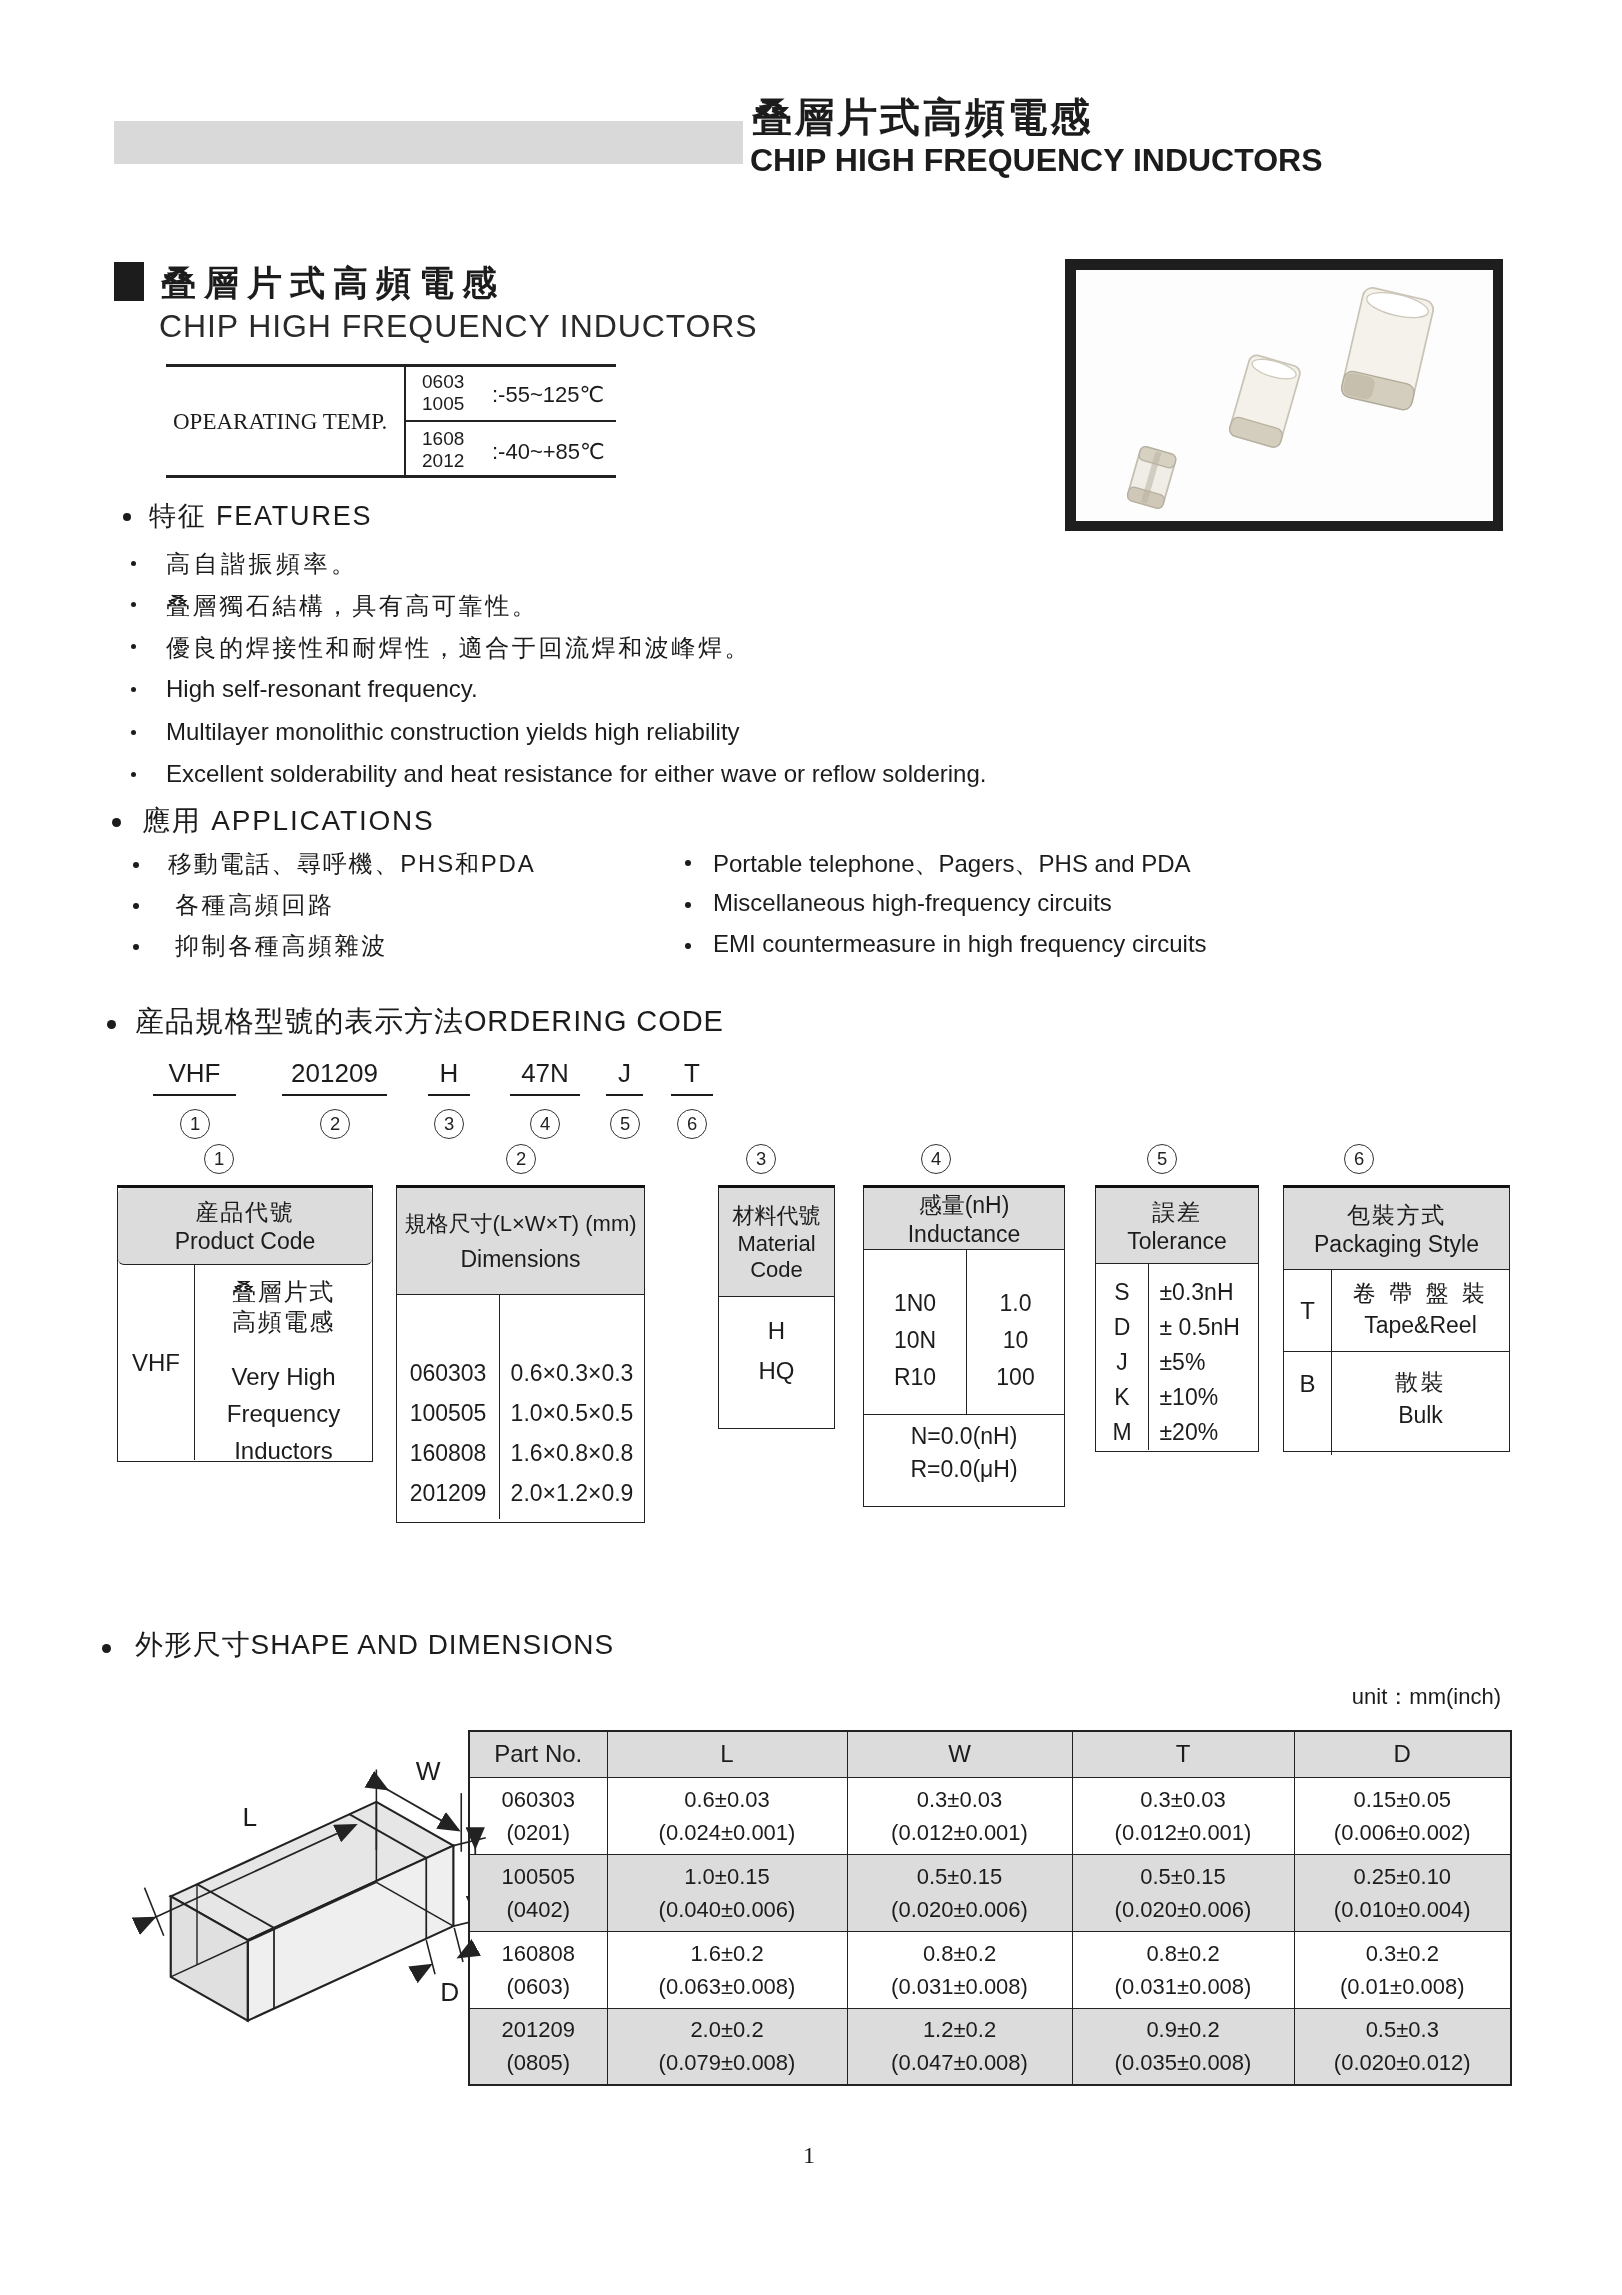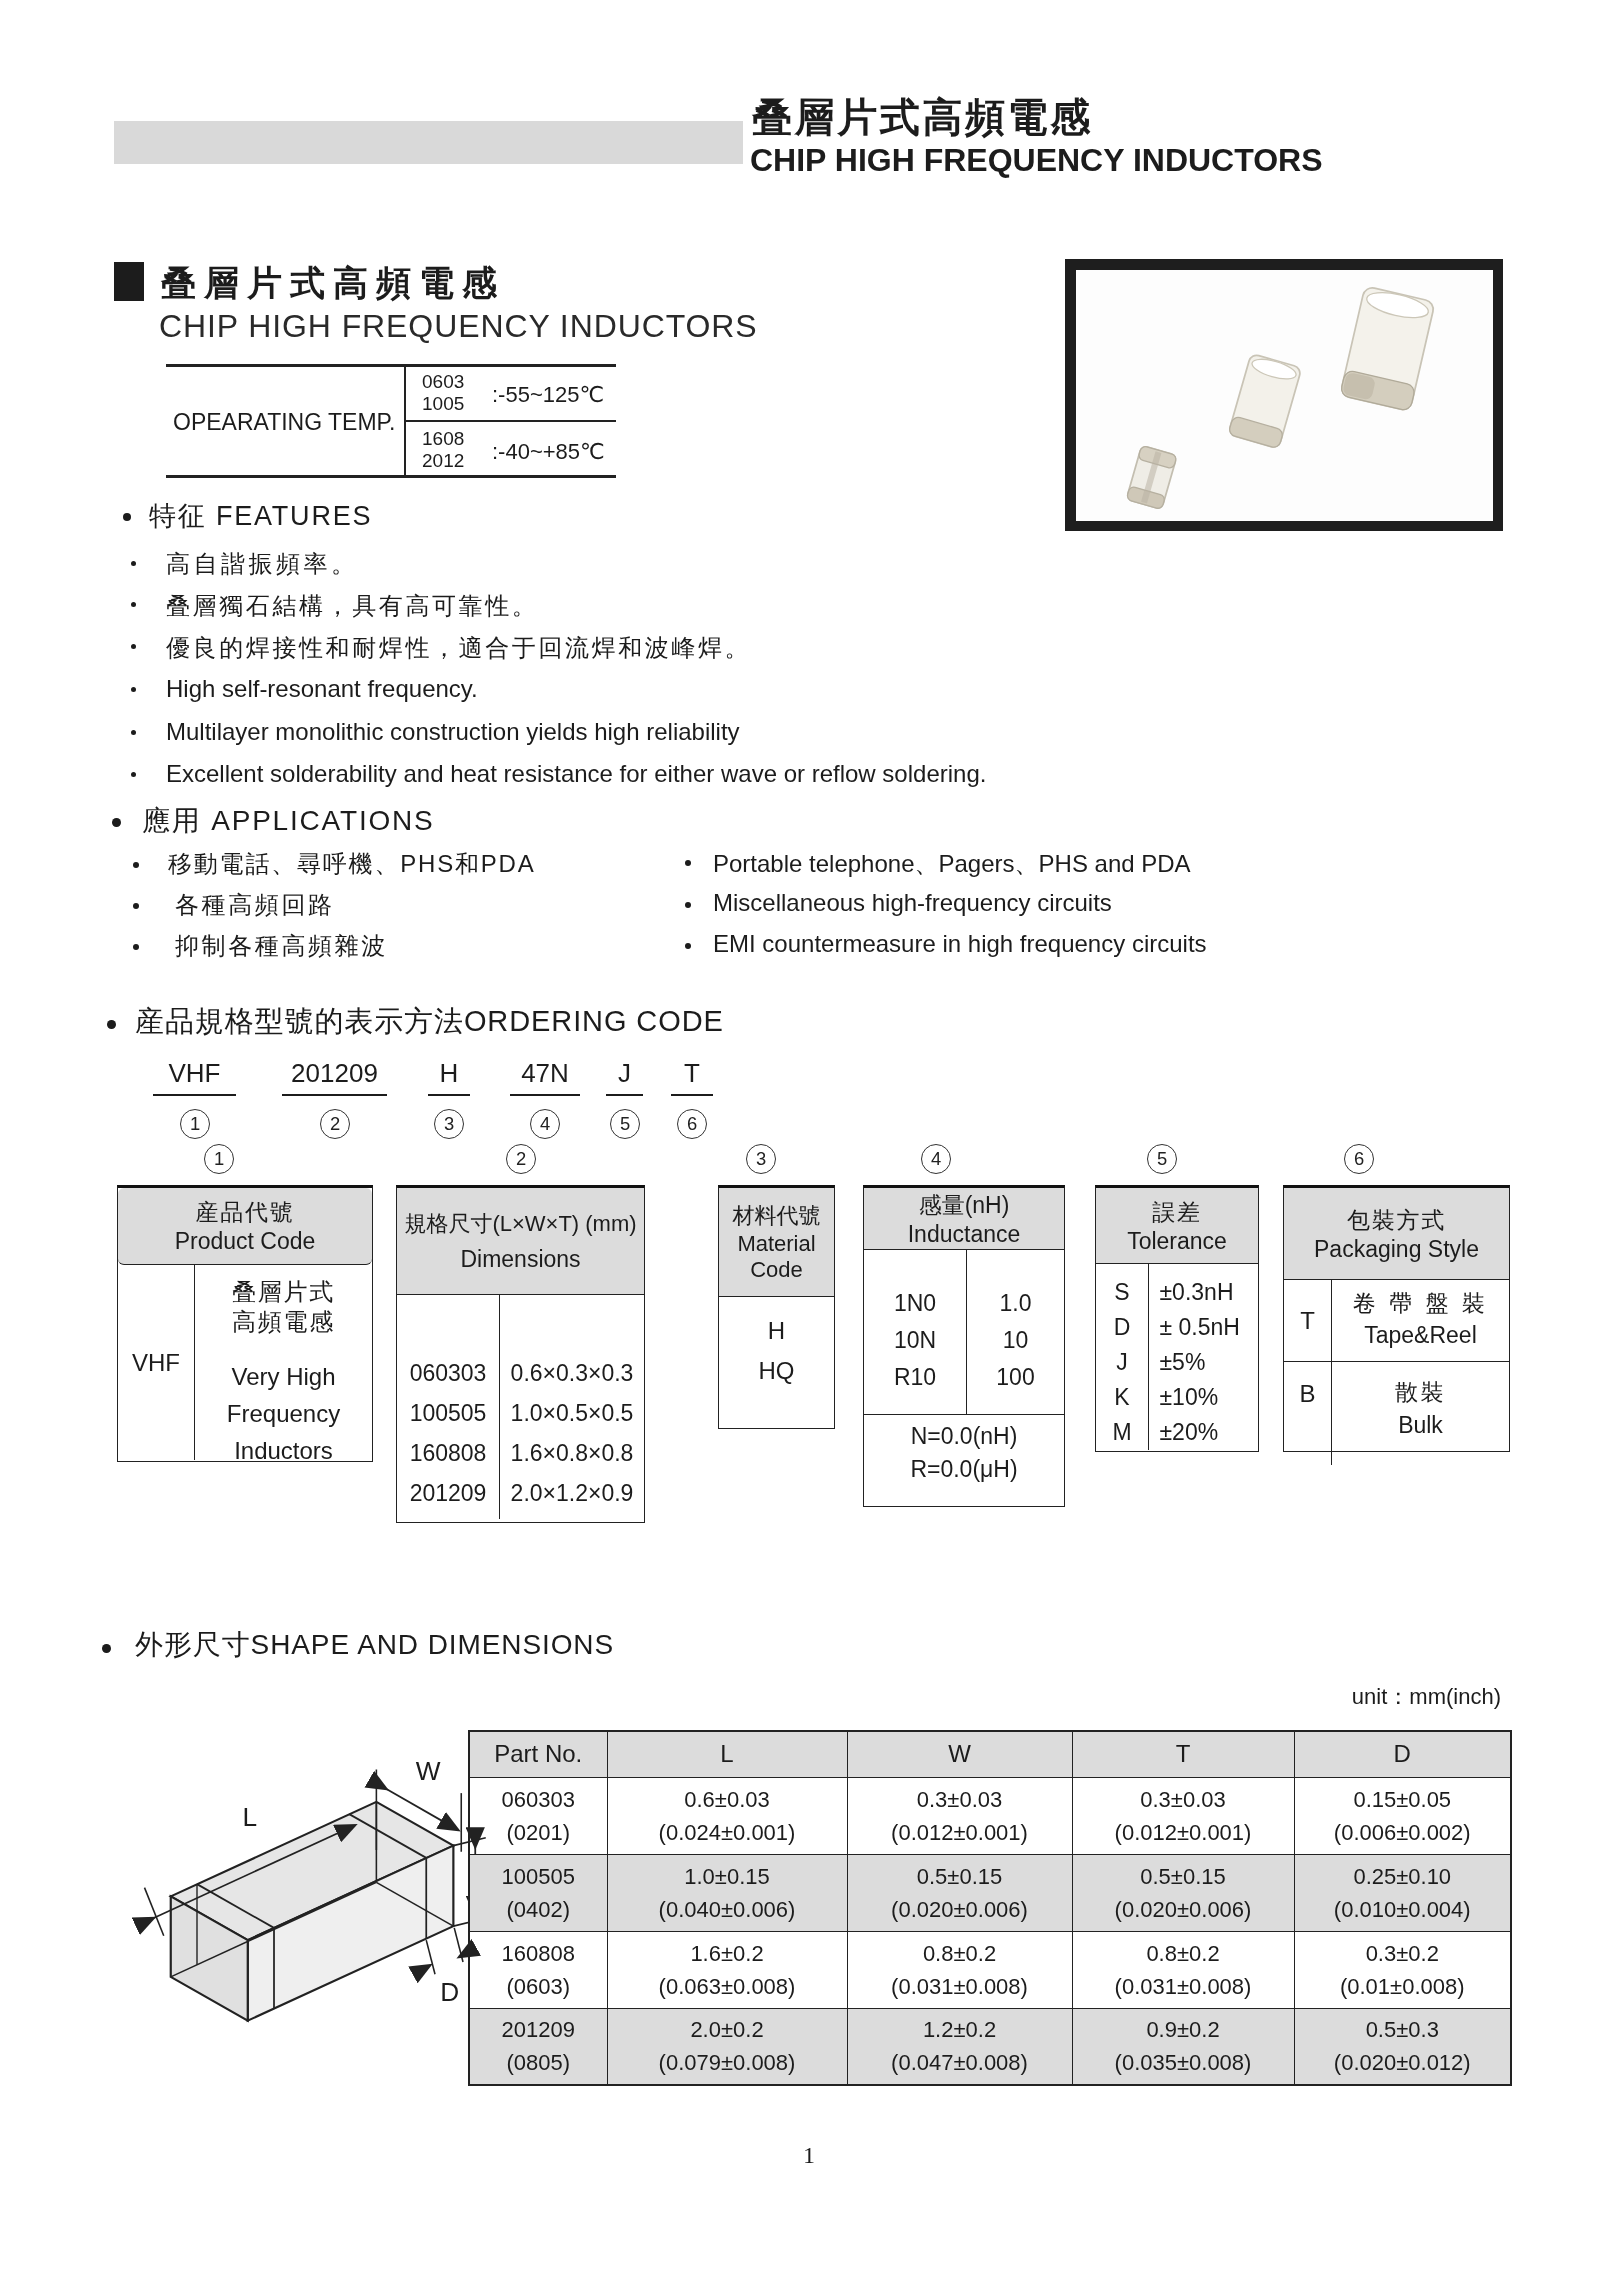--- a/index.html
+++ b/index.html
@@ -46,21 +46,21 @@
 
 <div class="abs" style="left:114px;top:262px;width:30px;height:39px;background:#1c1c1c;"></div>
 <div class="abs" style="left:161px;top:260px;font-size:35px;font-weight:bold;letter-spacing:8px;">叠層片式高頻電感</div>
 <div class="abs" style="left:159px;top:308px;font-size:32px;color:#2a2a2a;letter-spacing:0.9px;">CHIP HIGH FREQUENCY INDUCTORS</div>
 
 <div class="abs" style="left:166px;top:364px;width:450px;height:114px;">
   <div class="abs ttline" style="left:0;top:0;width:450px;height:2.6px;"></div>
   <div class="abs ttline" style="left:0;top:111px;width:450px;height:2.6px;"></div>
   <div class="abs ttline" style="left:238px;top:0;width:1.8px;height:114px;"></div>
   <div class="abs ttline" style="left:238px;top:56px;width:212px;height:1.8px;"></div>
-  <div class="abs" style="left:7px;top:45px;font-size:23px;">OPEARATING TEMP.</div>
+  <div class="abs" style="left:7px;top:45px;font-size:23px;font-family:Liberation Serif, serif;">OPEARATING TEMP.</div>
   <div class="abs" style="left:256px;top:7px;font-size:19px;line-height:22px;">
     <div>0603</div>
     <div>1005</div>
   </div>
   <div class="abs" style="left:326px;top:17.5px;font-size:22px;">:-55~125℃</div>
   <div class="abs" style="left:256px;top:64px;font-size:19px;line-height:22px;">
     <div>1608</div>
     <div>2012</div>
   </div>
   <div class="abs" style="left:326px;top:75px;font-size:22px;">:-40~+85℃</div>
@@ -243,21 +243,21 @@
       <div>±0.3nH</div>
       <div>± 0.5nH</div>
       <div>±5%</div>
       <div>±10%</div>
       <div>±20%</div>
     </div>
   </div>
 </div>
 
 <div class="ctable" style="left:1283px;top:1185px;width:227px;height:267px;">
-  <div class="hd" style="height:92px;">
+  <div class="hd" style="height:82px;">
     <div class="zh">包裝方式</div>
     <div class="en">Packaging Style</div>
   </div>
   <div class="cbody" style="height:82px;border-bottom:1.8px solid #222;">
     <div class="ccol vline" style="width:48px;display:flex;align-items:center;justify-content:center;font-size:24px;">
       <span>T</span>
     </div>
     <div class="ccol" style="flex:1;text-align:center;padding-top:7px;font-size:23px;line-height:32px;">
       <div style="letter-spacing:3.5px;">卷 帶 盤 裝</div>
       <div>Tape&amp;Reel</div>

